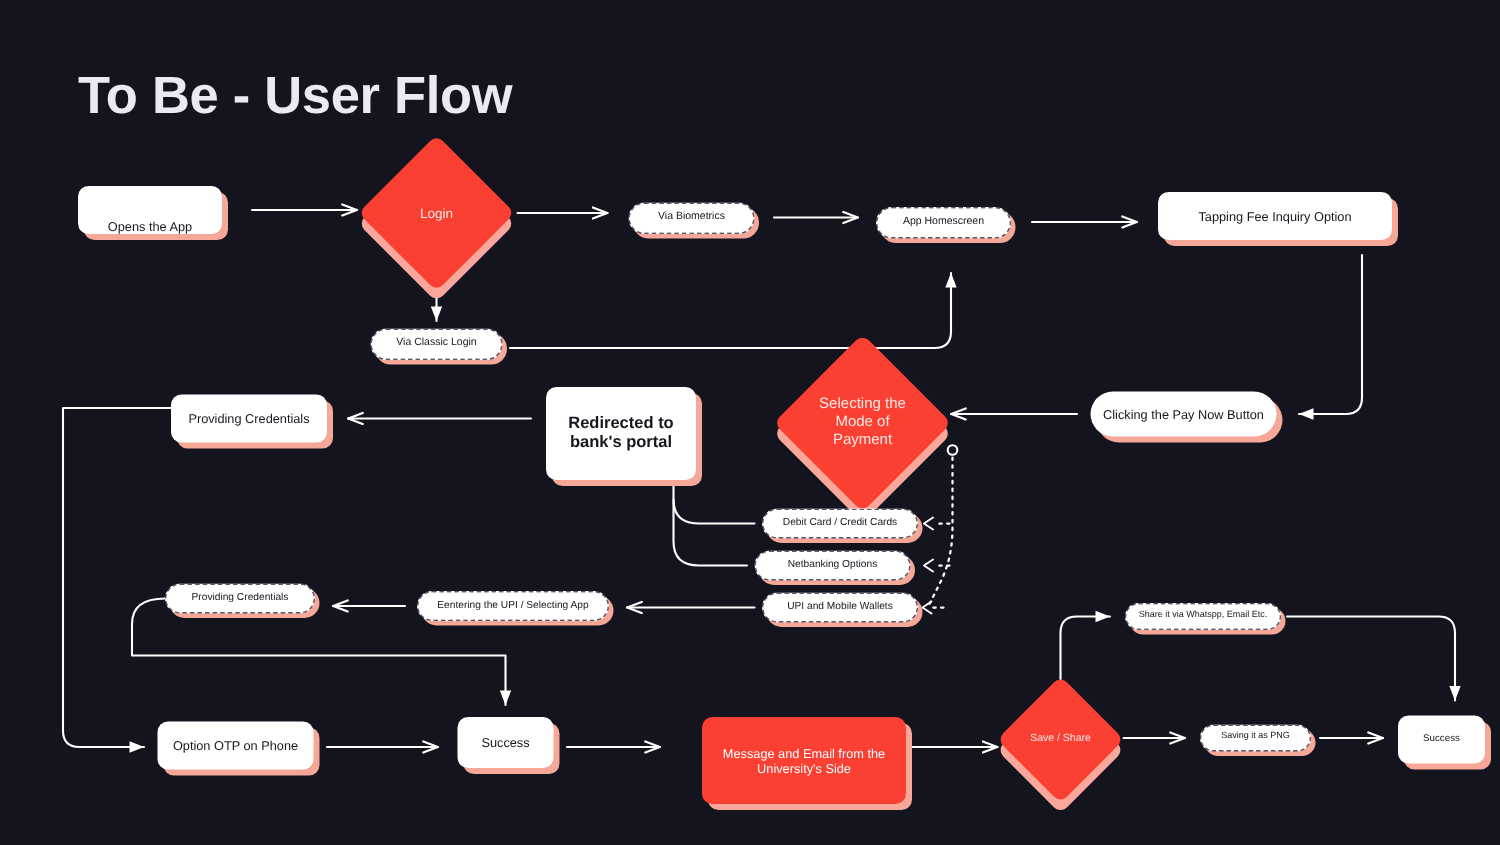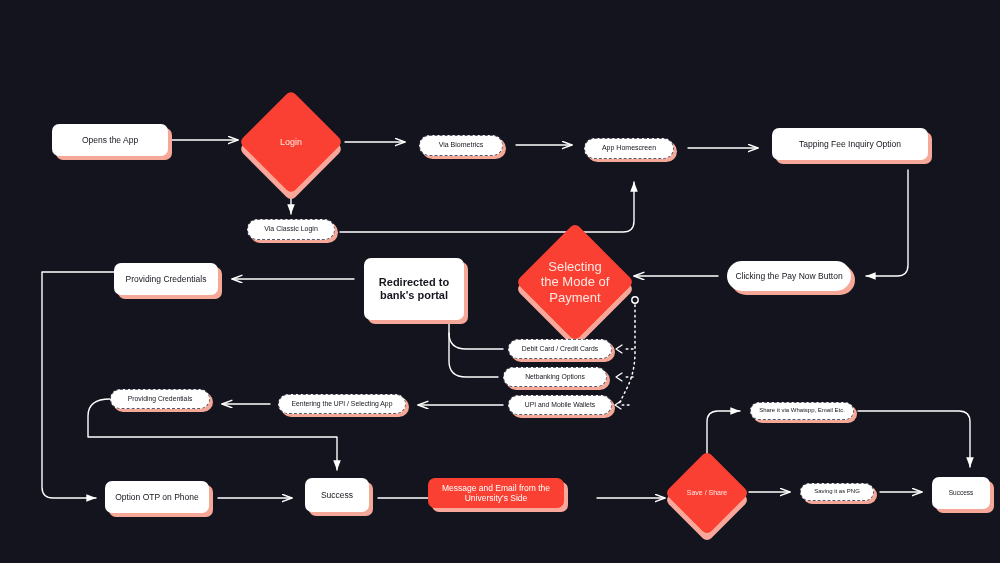--- a/index.html
+++ b/index.html
@@ -87,20 +87,21 @@
     position: relative;
     z-index: 2;
     color: #ffe7e3;
   }
 </style>
 </head>
 <body>
 
 <div id="canvas">
 
+  <div class="title">To Be - User Flow</div>
 
   <svg id="edges" viewBox="0 0 1000 563">
     <defs>
       <marker id="ah" markerWidth="9" markerHeight="9" refX="7.5" refY="3.2" orient="auto">
         <path d="M0.5,0.6 L7.4,3.2 L0.5,5.8" fill="none" stroke="#ffffff" stroke-width="1.1" stroke-linecap="round" stroke-linejoin="round"></path>
       </marker>
       <marker id="ahf" markerWidth="9" markerHeight="9" refX="7.5" refY="3.2" orient="auto">
         <path d="M0.6,0.5 L7.6,3.2 L0.6,5.9 Z" fill="#ffffff"></path>
       </marker>
     </defs>
@@ -161,21 +162,21 @@
       <path d="M629,405 L622,405"></path>
     </g>
     <g stroke="#ffffff" stroke-width="1.3" fill="none" stroke-linecap="round" stroke-linejoin="round">
       <path d="M622,345 L616,349 L622,353"></path>
       <path d="M622,373 L616,377 L622,381"></path>
       <path d="M621,401 L615,405 L621,409"></path>
     </g>
   </svg>
 
   <div id="nodes">
-      <div class="node rect" style="left: 52px; top: 124px; width: 116px; height: 32px; font-size: 8.5px;">
+      <div class="node rect" style="left: 52px; top: 124px; width: 96px; height: 32px; font-size: 8.5px; align-items: flex-end;">
         <span class="lbl">Opens the App</span>
       </div>
       <div class="node diamond" style="left: 254px; top: 105px; width: 74px; height: 74px; font-size: 9px;">
         <div class="dshape"></div>
         <span class="lbl">Login</span>
       </div>
       <div class="node pill" style="left: 419px; top: 135px; width: 84px; height: 21px; font-size: 7px;">
         <span class="lbl">Via Biometrics</span>
       </div>
       <div class="node pill" style="left: 584px; top: 138px; width: 90px; height: 21px; font-size: 7px;">
@@ -186,21 +187,21 @@
       </div>
       <div class="node pill" style="left: 247px; top: 219px; width: 88px; height: 21px; font-size: 7px;">
         <span class="lbl">Via Classic Login</span>
       </div>
       <div class="node rect" style="left: 114px; top: 263px; width: 104px; height: 32px; font-size: 8.5px;">
         <span class="lbl">Providing Credentials</span>
       </div>
       <div class="node rect" style="left: 364px; top: 258px; width: 100px; height: 62px; font-size: 11px; font-weight: bold;">
         <span class="lbl">Redirected to bank's portal</span>
       </div>
-      <div class="node diamond" style="left: 533px; top: 240px; width: 84px; height: 84px; font-size: 13px; justify-content: flex-end;">
+      <div class="node diamond" style="left: 533px; top: 240px; width: 84px; height: 84px; font-size: 10px; justify-content: flex-end;">
         <div class="dshape"></div>
         <span class="lbl">Selecting the Mode of Payment</span>
       </div>
       <div class="node rect" style="left: 727px; top: 261px; width: 124px; height: 30px; font-size: 8.5px; border-radius: 15px;">
         <span class="lbl">Clicking the Pay Now Button</span>
       </div>
       <div class="node pill" style="left: 508px; top: 339px; width: 104px; height: 20px; font-size: 6.8px;">
         <span class="lbl">Debit Card / Credit Cards</span>
       </div>
       <div class="node pill" style="left: 503px; top: 367px; width: 104px; height: 20px; font-size: 6.8px;">
@@ -214,21 +215,21 @@
       </div>
       <div class="node pill" style="left: 278px; top: 394px; width: 128px; height: 20px; font-size: 6.8px;">
         <span class="lbl">Eentering the UPI / Selecting App</span>
       </div>
       <div class="node rect" style="left: 105px; top: 481px; width: 104px; height: 32px; font-size: 8.5px;">
         <span class="lbl">Option OTP on Phone</span>
       </div>
       <div class="node rect" style="left: 305px; top: 478px; width: 64px; height: 34px; font-size: 8.5px;">
         <span class="lbl">Success</span>
       </div>
-      <div class="node rect-red" style="left: 428px; top: 478px; width: 136px; height: 30px; font-size: 8.5px;">
+      <div class="node rect-red" style="left: 468px; top: 478px; width: 136px; height: 58px; font-size: 8.5px;">
         <span class="lbl">Message and Email from the University's  Side</span>
       </div>
       <div class="node diamond" style="left: 677px; top: 463px; width: 60px; height: 60px; font-size: 7px;">
         <div class="dshape"></div>
         <span class="lbl">Save / Share</span>
       </div>
       <div class="node pill" style="left: 750px; top: 402px; width: 104px; height: 18px; font-size: 6px;">
         <span class="lbl">Share it via Whatspp, Email Etc.</span>
       </div>
       <div class="node pill" style="left: 800px; top: 483px; width: 74px; height: 18px; font-size: 6px;">

